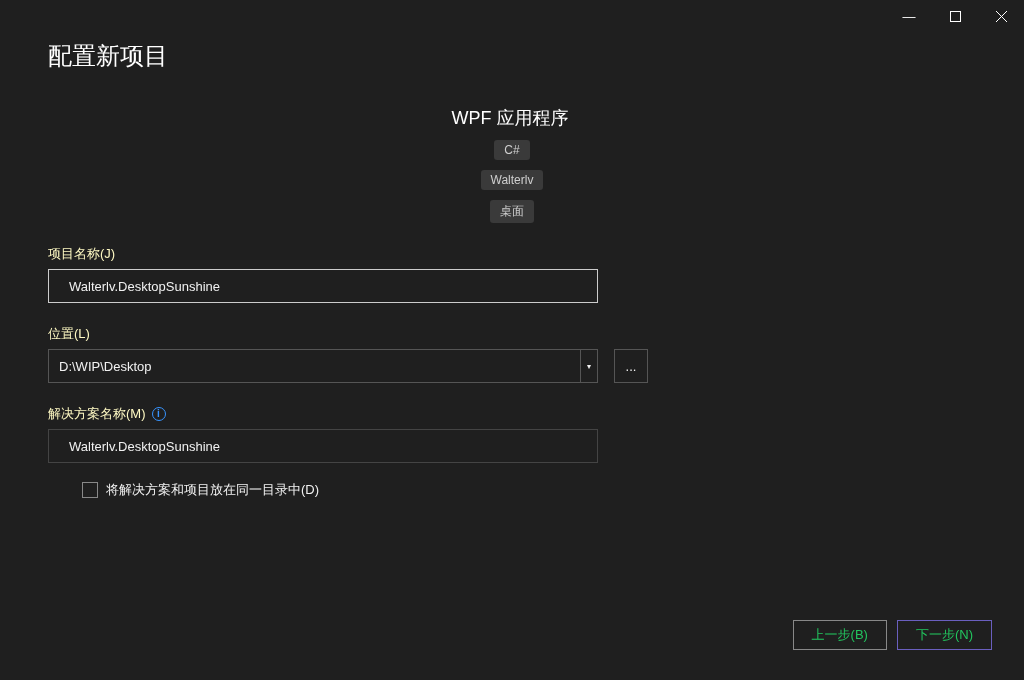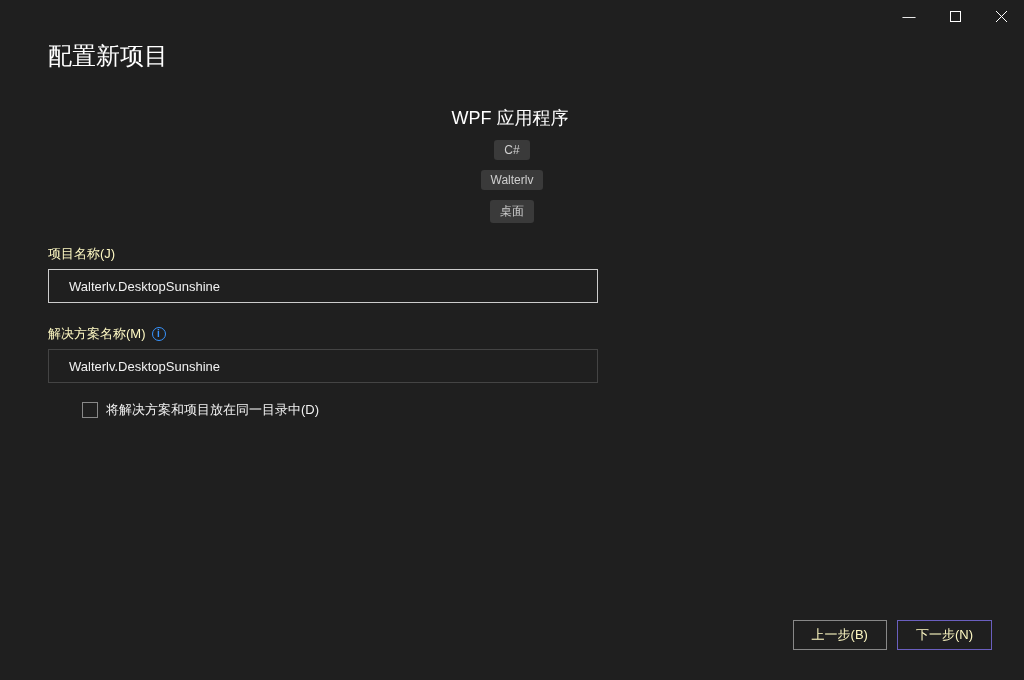--- a/index.html
+++ b/index.html
@@ -146,21 +146,21 @@
       bottom: 30px;
       right: 32px;
       display: flex;
       gap: 10px;
     }
     .footer-btn {
       height: 30px;
       padding: 12px 18px;
       background: #1f1f1f;
       border: 1px solid #888888;
-      color: #fef9c3;
+      color: #22c55e;
       font-size: 13px;
       font-family: inherit;
       display: inline-flex;
       align-items: center;
       justify-content: center;
     }
     .footer-btn.primary { border: 1px solid #6a5fbf; }
   </style>
 </head>
 <body>
@@ -192,20 +192,34 @@
     <span class="tag">桌面</span>
   </div>
 
   <div class="form-group">
     <label class="form-label">项目名称(J)</label>
     <div style="position:relative; width:550px;">
       <input type="text" class="input-base project-name-input focused" value="Walterlv.DesktopSunshine" style="">
     </div>
   </div>
 
+  <div class="form-group">
+    <label class="form-label">位置(L)</label>
+    <div class="location-row">
+      <div class="combo-wrap">
+        <input type="text" class="combo-input" value="D:\WIP\Desktop" style="">
+        <div class="combo-btn">
+          <span>▾</span>
+        </div>
+      </div>
+      <div class="browse-btn">
+        <span>...</span>
+      </div>
+    </div>
+  </div>
 
   <div class="form-group">
     <div class="label-row">
       <label class="form-label" style="margin-bottom:0">解决方案名称(M)</label>
       <span class="info-icon">i</span>
     </div>
     <div style="height:6px"></div>
     <input type="text" class="input-base solution-input" value="Walterlv.DesktopSunshine" style="">
   </div>
 

